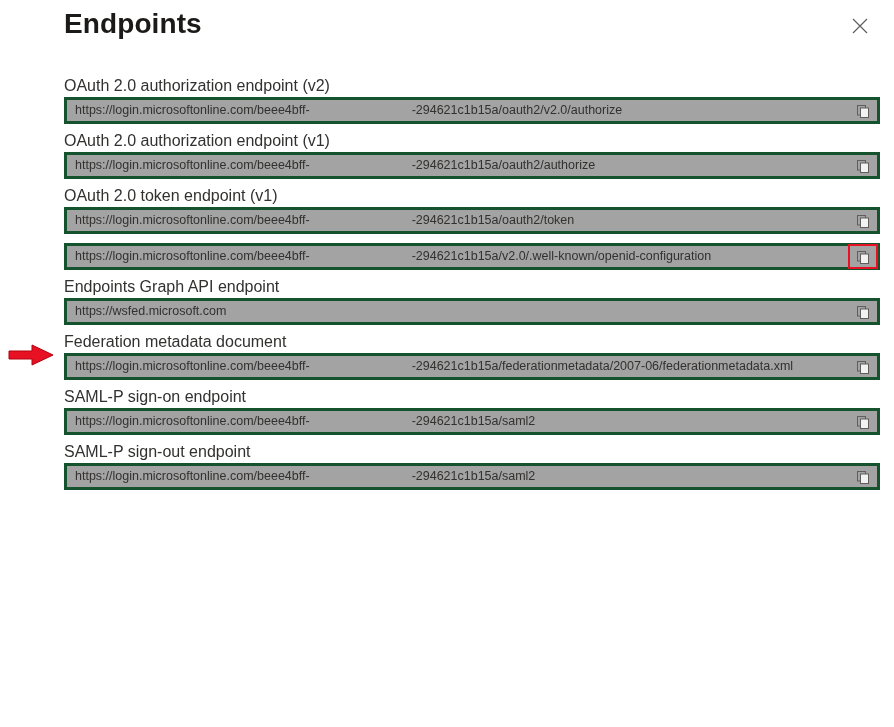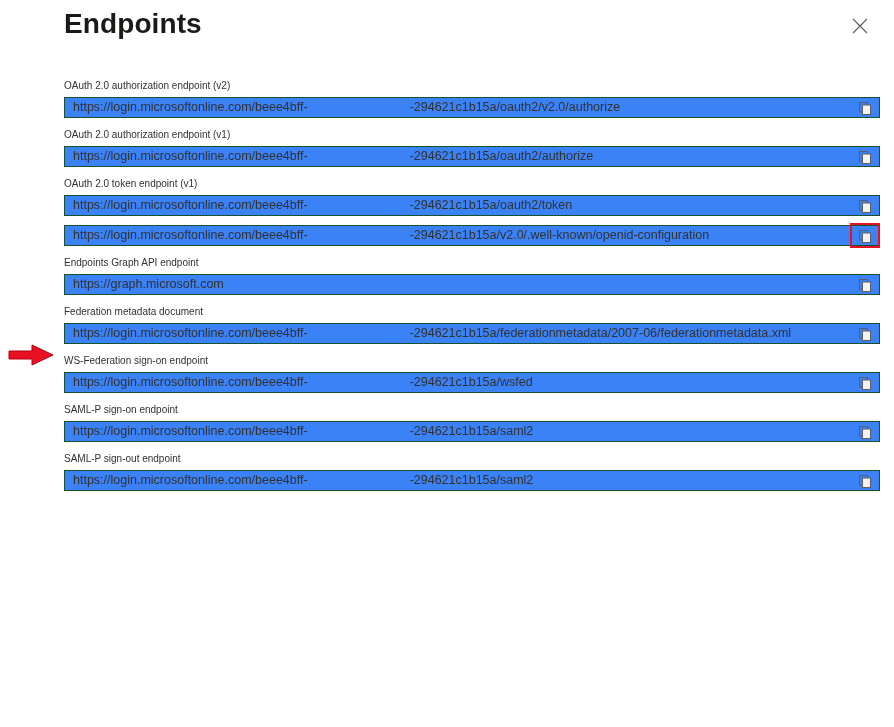--- a/index.html
+++ b/index.html
@@ -54,31 +54,31 @@
   .fields {
     position: absolute;
     left: 64px;
     top: 78px;
     width: 816px;
   }
   .field {
     margin-bottom: 9px;
   }
   .field-label {
-    font-size: 10px;
+    font-size: 16px;
     color: #323130;
     line-height: 15px;
     margin-bottom: 4px;
     white-space: nowrap;
   }
   .field-box {
     position: relative;
-    height: 21px;
-    background: #3b82f6;
-    border: 1px solid #14532d;
+    height: 27px;
+    background: #a3a3a3;
+    border: 3px solid #14532d;
     box-sizing: border-box;
     display: flex;
     align-items: center;
   }
   .field-value {
     font-size: 12.5px;
     color: #323130;
     padding-left: 8px;
     white-space: nowrap;
     overflow: hidden;
@@ -180,21 +180,21 @@
           <rect x="1.5" y="1.5" width="8" height="9.5" fill="none" stroke="#605e5c" stroke-width="1"></rect>
           <rect x="4.5" y="4" width="8" height="9.5" fill="#f3f2f1" stroke="#605e5c" stroke-width="1"></rect>
         </svg>
       </button>
     </div>
   </div>
 
   <div class="field">
     <div class="field-label">Endpoints Graph API endpoint</div>
     <div class="field-box">
-      <div class="field-value"><span>https://graph.microsoft.com</span></div>
+      <div class="field-value"><span>https://wsfed.microsoft.com</span></div>
       <button class="copy-button" aria-label="Copy">
         <svg width="14" height="14" viewBox="0 0 14 14" aria-hidden="true">
           <rect x="1.5" y="1.5" width="8" height="9.5" fill="none" stroke="#605e5c" stroke-width="1"></rect>
           <rect x="4.5" y="4" width="8" height="9.5" fill="#f3f2f1" stroke="#605e5c" stroke-width="1"></rect>
         </svg>
       </button>
     </div>
   </div>
 
   <div class="field">
@@ -203,32 +203,20 @@
       <div class="field-value"><span>https://login.microsoftonline.com/beee4bff-</span><span class="gap"></span><span>-294621c1b15a/federationmetadata/2007-06/federationmetadata.xml</span></div>
       <button class="copy-button" aria-label="Copy">
         <svg width="14" height="14" viewBox="0 0 14 14" aria-hidden="true">
           <rect x="1.5" y="1.5" width="8" height="9.5" fill="none" stroke="#605e5c" stroke-width="1"></rect>
           <rect x="4.5" y="4" width="8" height="9.5" fill="#f3f2f1" stroke="#605e5c" stroke-width="1"></rect>
         </svg>
       </button>
     </div>
   </div>
 
-  <div class="field">
-    <div class="field-label">WS-Federation sign-on endpoint</div>
-    <div class="field-box">
-      <div class="field-value"><span>https://login.microsoftonline.com/beee4bff-</span><span class="gap"></span><span>-294621c1b15a/wsfed</span></div>
-      <button class="copy-button" aria-label="Copy">
-        <svg width="14" height="14" viewBox="0 0 14 14" aria-hidden="true">
-          <rect x="1.5" y="1.5" width="8" height="9.5" fill="none" stroke="#605e5c" stroke-width="1"></rect>
-          <rect x="4.5" y="4" width="8" height="9.5" fill="#f3f2f1" stroke="#605e5c" stroke-width="1"></rect>
-        </svg>
-      </button>
-    </div>
-  </div>
 
   <div class="field">
     <div class="field-label">SAML-P sign-on endpoint</div>
     <div class="field-box">
       <div class="field-value"><span>https://login.microsoftonline.com/beee4bff-</span><span class="gap"></span><span>-294621c1b15a/saml2</span></div>
       <button class="copy-button" aria-label="Copy">
         <svg width="14" height="14" viewBox="0 0 14 14" aria-hidden="true">
           <rect x="1.5" y="1.5" width="8" height="9.5" fill="none" stroke="#605e5c" stroke-width="1"></rect>
           <rect x="4.5" y="4" width="8" height="9.5" fill="#f3f2f1" stroke="#605e5c" stroke-width="1"></rect>
         </svg>

